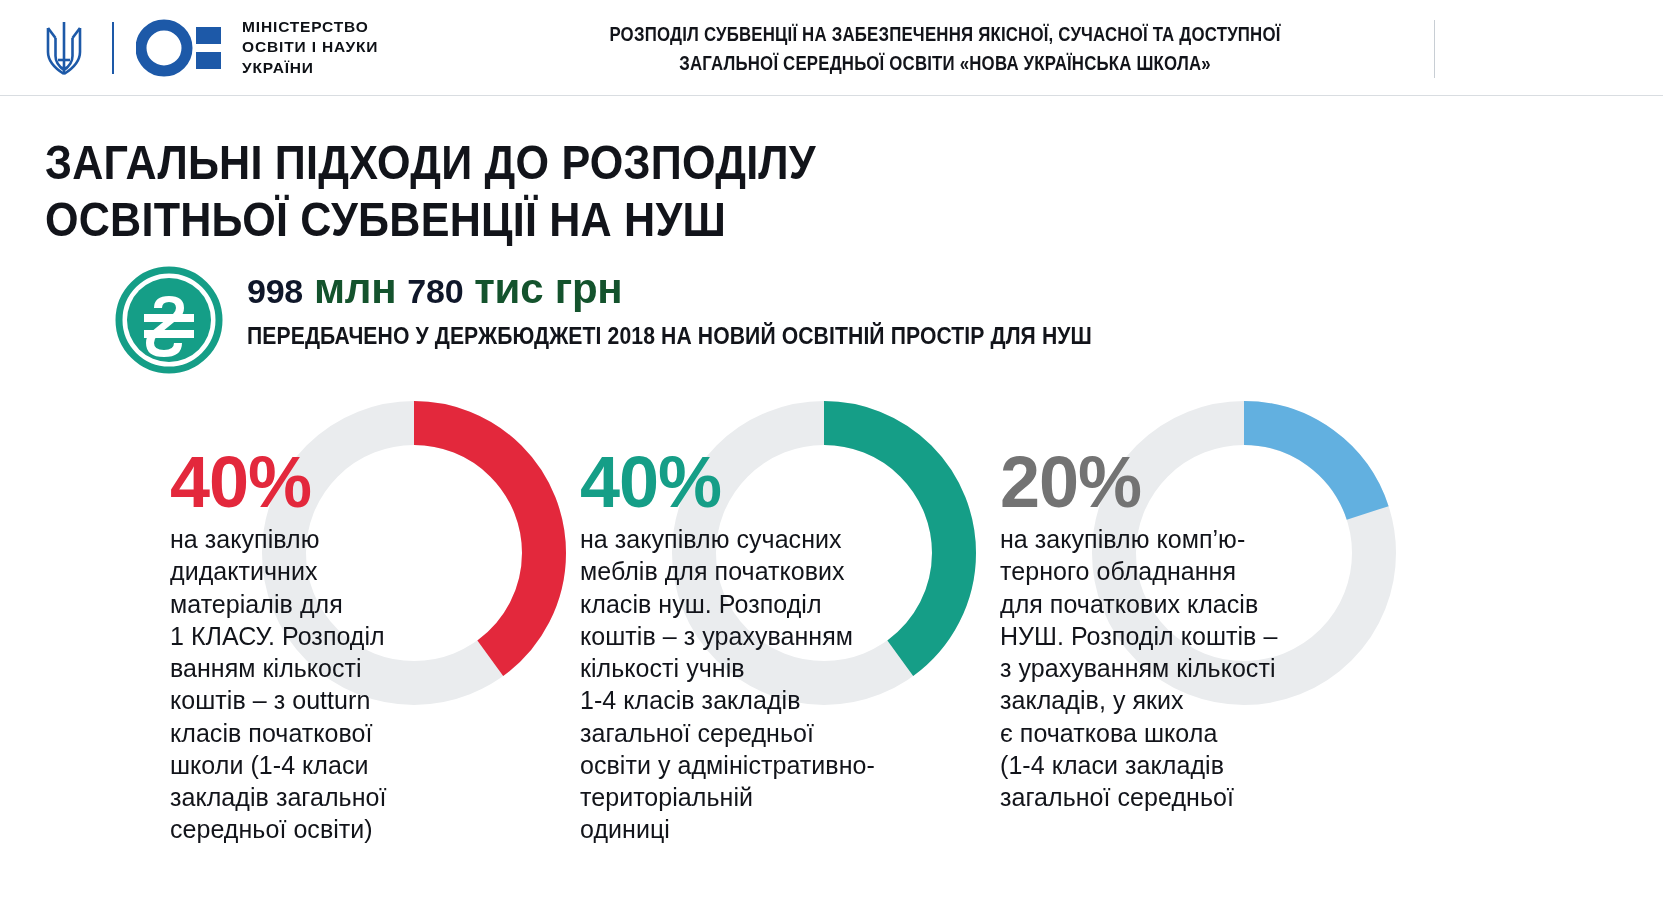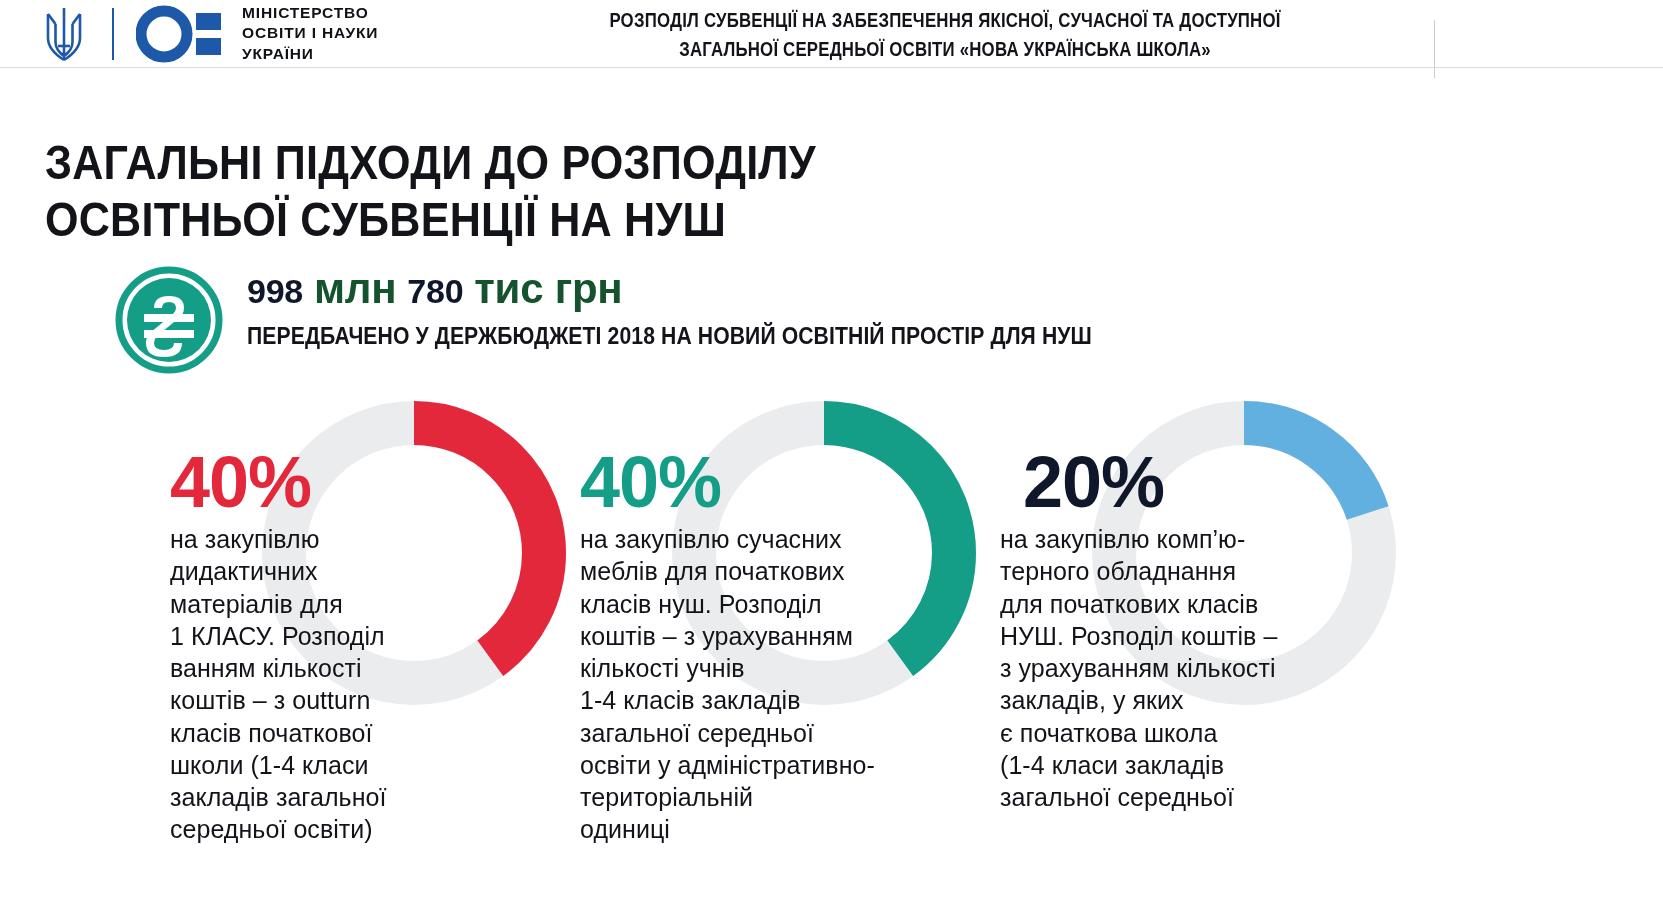--- a/index.html
+++ b/index.html
@@ -14,21 +14,21 @@
   body {
     background: #ffffff;
     font-family: "Liberation Sans", "DejaVu Sans", sans-serif;
     color: #12141a;
     position: relative;
   }
 
   
   .header {
     position: relative;
-    height: 68px;
+    height: 96px;
     width: 100%;
     border-bottom: 1px solid #d9dde1;
     display: flex;
     align-items: center;
   }
 
   .logo-block {
     display: flex;
     align-items: center;
     padding-left: 40px;
@@ -331,21 +331,21 @@
         </div>
     </div>
   </div>
 
   <div class="card c2">
     <svg class="donut" viewBox="0 0 320 320" aria-hidden="true">
       <circle cx="160" cy="160" r="130" fill="none" stroke="#eaecee" stroke-width="44"></circle>
       <circle class="donut-arc" cx="160" cy="160" r="130" fill="none" stroke="#62b0e0" stroke-width="44" stroke-dasharray="163.36281798666923 653.4512719466769" transform="rotate(-90 160 160)"></circle>
     </svg>
     <div class="card-body">
-      <div class="pct" style="color: #0f172a; margin-left: 23px;">20%</div>
+      <div class="pct" style="color: #737373;">20%</div>
       <div class="desc">
           <span class="dl">на закупівлю комп’ю-</span>
           <span class="dl">терного обладнання</span>
           <span class="dl">для початкових класів</span>
           <span class="dl">НУШ. Розподіл коштів –</span>
           <span class="dl">з урахуванням кількості</span>
           <span class="dl">закладів, у яких</span>
           <span class="dl">є початкова школа</span>
           <span class="dl">(1-4 класи закладів</span>
           <span class="dl">загальної середньої</span>

